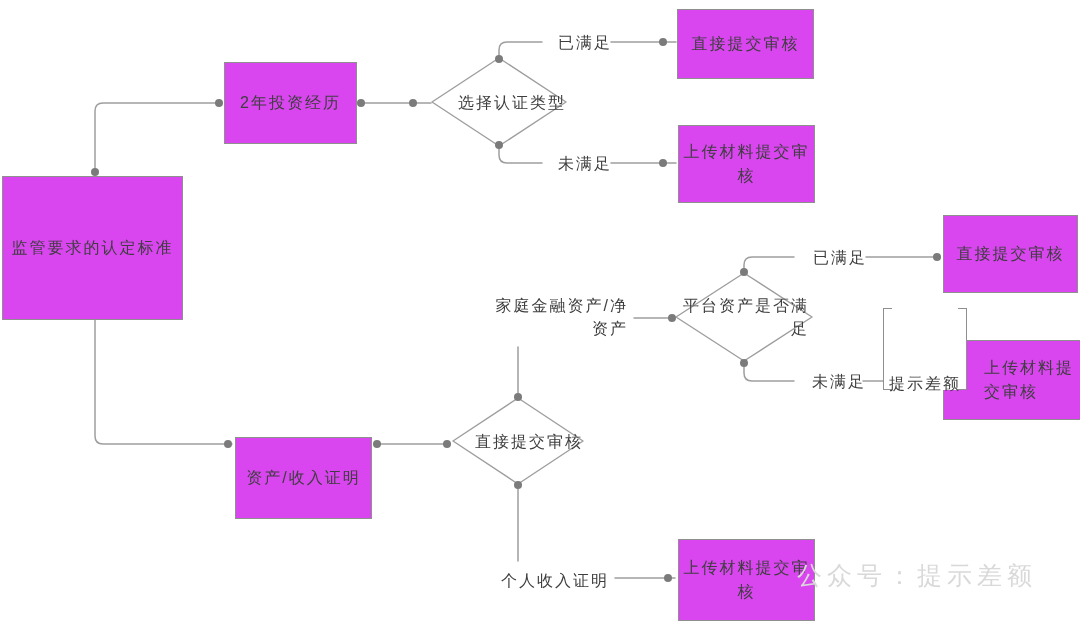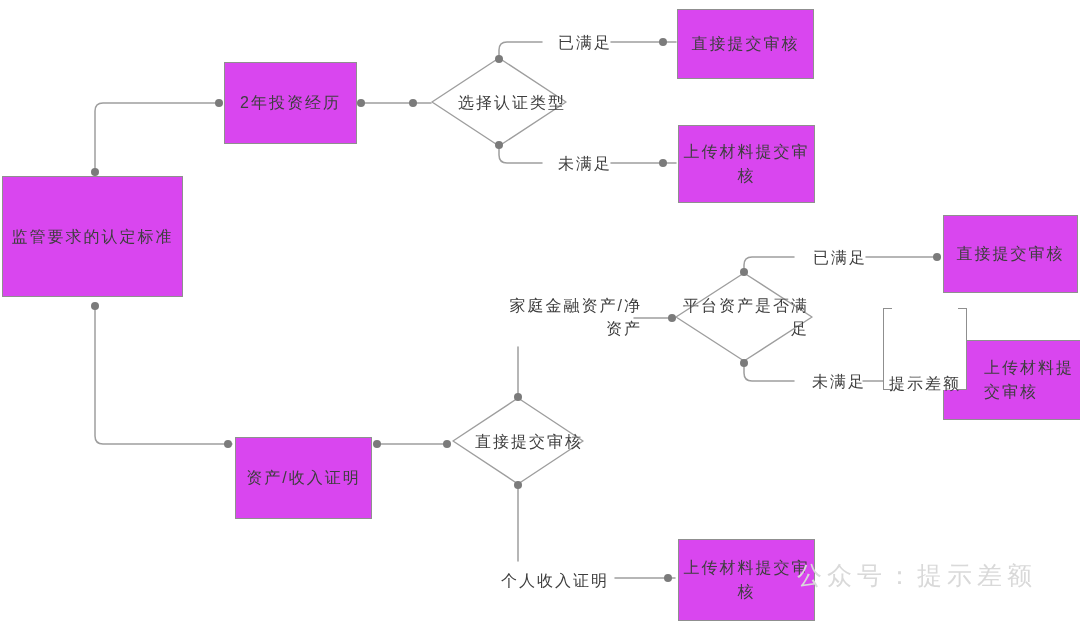--- a/index.html
+++ b/index.html
@@ -80,21 +80,21 @@
     <circle cx="518" cy="397" r="4"></circle>
     <circle cx="672" cy="318" r="4"></circle>
     <circle cx="744" cy="272" r="4"></circle>
     <circle cx="937" cy="257" r="4"></circle>
     <circle cx="744" cy="363" r="4"></circle>
     <circle cx="518" cy="485" r="4"></circle>
     <circle cx="668" cy="578" r="4"></circle>
   </g>
 </svg>
 
-<div class="box z2" style="left:2px;top:176px;width:181px;height:121px;">监管要求的认定标准</div>
+<div class="box z2" style="left:2px;top:176px;width:181px;height:144px;">监管要求的认定标准</div>
 
 <div class="box z2" style="left:224px;top:62px;width:133px;height:82px;">2年投资经历</div>
 
 <div class="box z2" style="left:677px;top:9px;width:137px;height:70px;">直接提交审核</div>
 
 <div class="box z2" style="left:678px;top:125px;width:137px;height:78px;">上传材料提交审核</div>
 
 <div class="box z2" style="left:235px;top:403px;width:137px;height:82px;margin-top:34px;">资产/收入证明</div>
 
 <div class="box z2" style="left:943px;top:215px;width:135px;height:78px;">直接提交审核</div>
@@ -108,21 +108,21 @@
 <div class="lbl" style="left:432px;top:91px;width:134px;">选择认证类型</div>
 
 <div class="lbl" style="left:679px;top:294px;width:130px;">平台资产是否满足</div>
 
 <div class="lbl" style="left:453px;top:430px;width:130px;">直接提交审核</div>
 
 <div class="lbl" style="left:542px;top:31px;width:70px;">已满足</div>
 
 <div class="lbl" style="left:542px;top:152px;width:70px;">未满足</div>
 
-<div class="lbl" style="left:492px;top:294px;width:150px;">家庭金融资产/净资产</div>
+<div class="lbl" style="left:478px;top:294px;width:150px;">家庭金融资产/净资产</div>
 
 <div class="lbl" style="left:797px;top:246px;width:70px;">已满足</div>
 
 <div class="lbl" style="left:796px;top:370px;width:70px;">未满足</div>
 
 <div class="lbl" style="left:494px;top:569px;width:115px;">个人收入证明</div>
 
 <div class="bracket">
   <span class="mark l"></span>
   <span class="mark r"></span>

